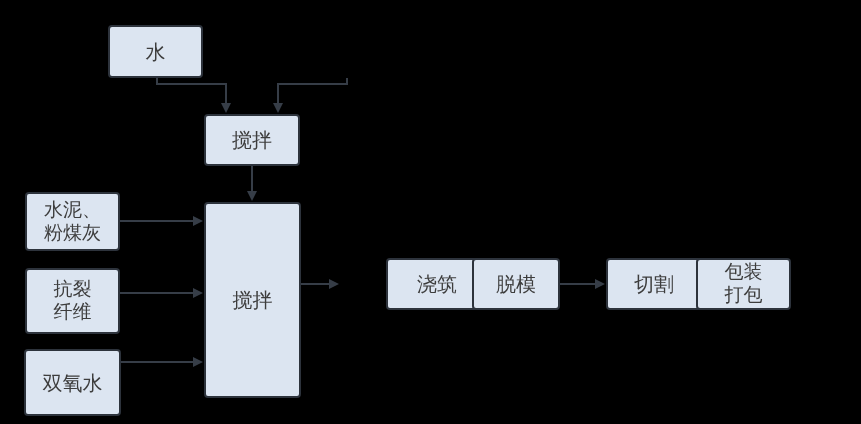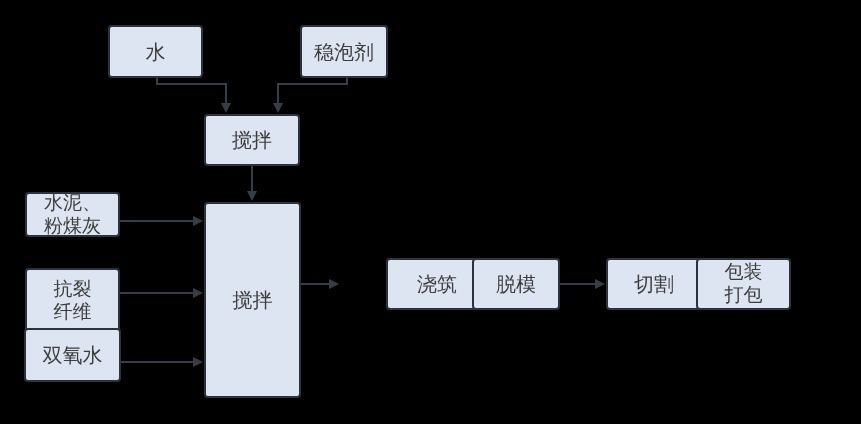--- a/index.html
+++ b/index.html
@@ -74,39 +74,36 @@
     <polyline points="301,284 337,284" marker-end="url(#arr)"></polyline>
     <polyline points="430,284 469,284" marker-end="url(#arr)"></polyline>
     <polyline points="560,284 603,284" marker-end="url(#arr)"></polyline>
     <polyline points="702,284 737,284" marker-end="url(#arr)"></polyline>
   </svg>
 
   <div class="node" style="left:108px; top:25px; width:95px; height:53px;">
     <span class="line">水</span>
   </div>
 
-  <div class="node" style="left:300px; top:25px; width:88px; height:53px;">
-    <span class="line">稳泡剂</span>
-  </div>
 
   <div class="node" style="left:204px; top:114px; width:96px; height:52px;">
     <span class="line">搅拌</span>
   </div>
 
-  <div class="node two-line" style="left:25px; top:192px; width:95px; height:45px;">
+  <div class="node two-line" style="left:25px; top:192px; width:95px; height:59px;">
     <span class="line">水泥、</span>
     <span class="line">粉煤灰</span>
   </div>
 
   <div class="node two-line" style="left:25px; top:268px; width:95px; height:66px;">
     <span class="line">抗裂</span>
     <span class="line">纤维</span>
   </div>
 
-  <div class="node" style="left:24px; top:328px; width:97px; height:54px;">
+  <div class="node" style="left:24px; top:349px; width:97px; height:67px;">
     <span class="line">双氧水</span>
   </div>
 
   <div class="node" style="left:204px; top:202px; width:97px; height:196px;">
     <span class="line">搅拌</span>
   </div>
 
   <div class="node" style="left:340px; top:258px; width:102px; height:52px;margin-left:46px;">
     <span class="line">浇筑</span>
   </div>

